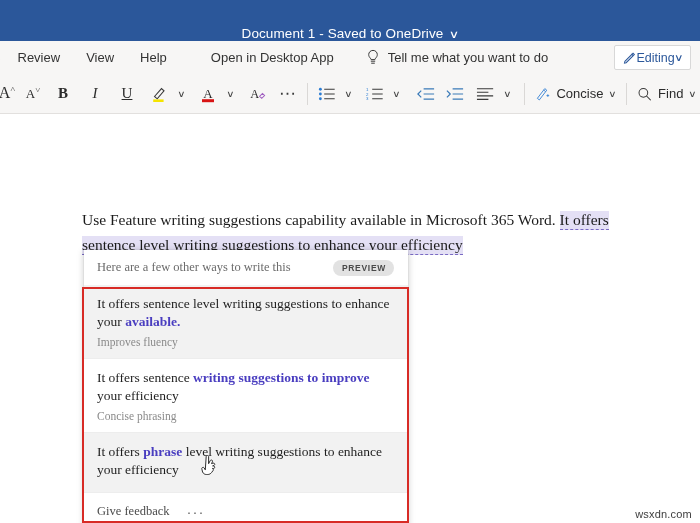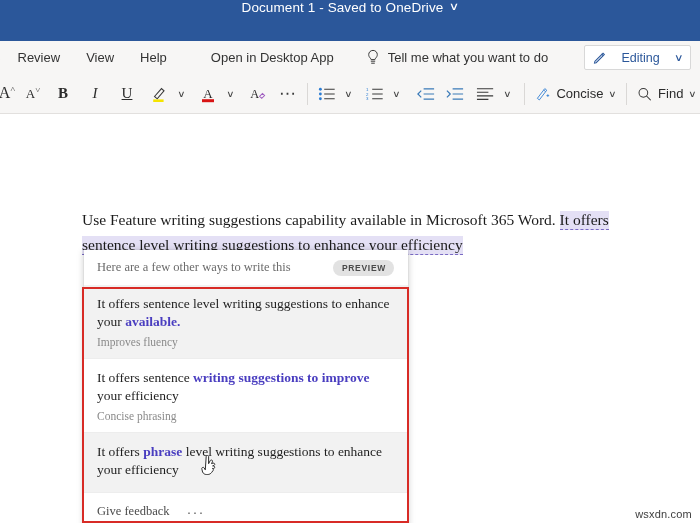--- a/index.html
+++ b/index.html
@@ -18,21 +18,21 @@
     background: #ffffff;
   }
 
   
   .titlebar {
     position: absolute;
     top: 0; left: 0;
     width: 700px; height: 41px;
     background: #2b579a;
     display: flex;
-    align-items: flex-start;
+    align-items: flex-end;
     justify-content: center;
   }
   .titlebar-text {
     color: #ffffff;
     font-size: 13.5px;
     letter-spacing: 0.1px;
     white-space: nowrap;
   }
   .titlebar-chevron {
     color: #ffffff;
@@ -74,21 +74,21 @@
     width: 16px; height: 18px;
     margin-right: 7px;
     flex: none;
   }
   .editing-btn {
     position: absolute;
     right: 9px; top: 4px;
     height: 25px;
     display: flex;
     align-items: center;
-    gap: 15px;
+    gap: 0;
     padding: 0 8px;
     background: #ffffff;
     border: 1px solid #d8d8d8;
     border-radius: 2px;
     font-size: 12.5px;
     color: #2b579a;
     white-space: nowrap;
     margin-left: 16px;
   }
   .editing-btn .pencil { width: 13px; height: 13px; flex: none; }

